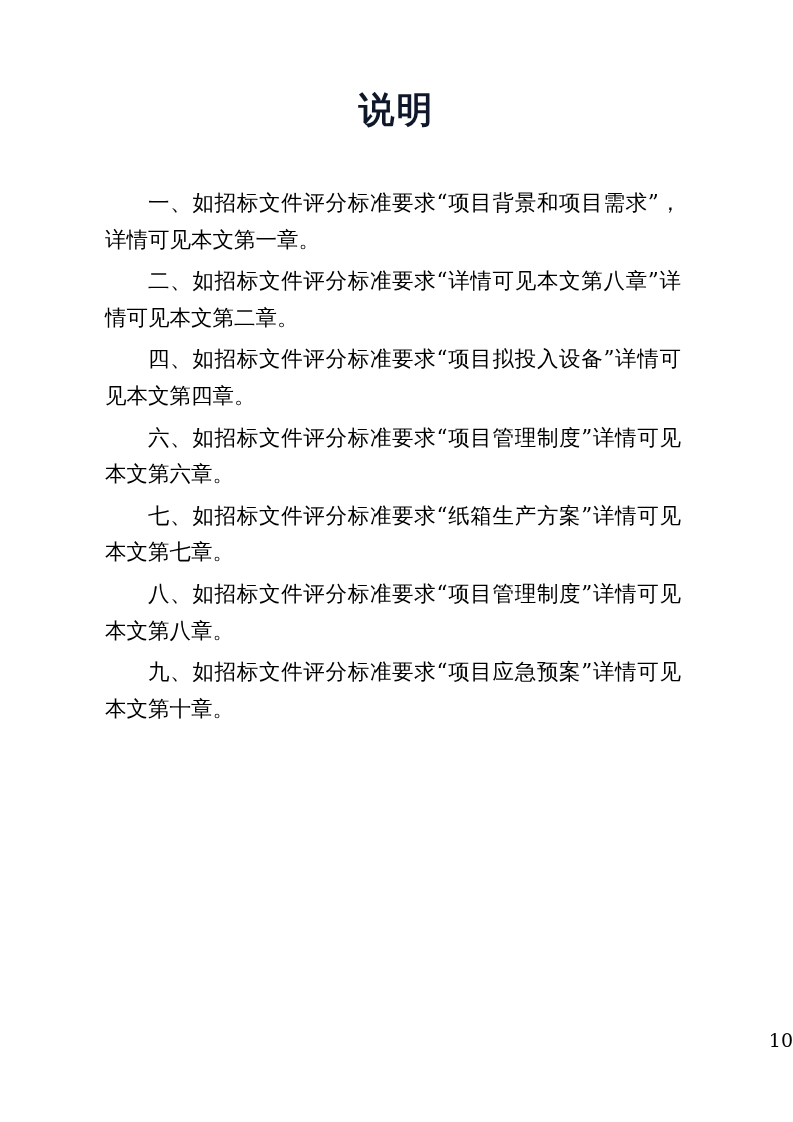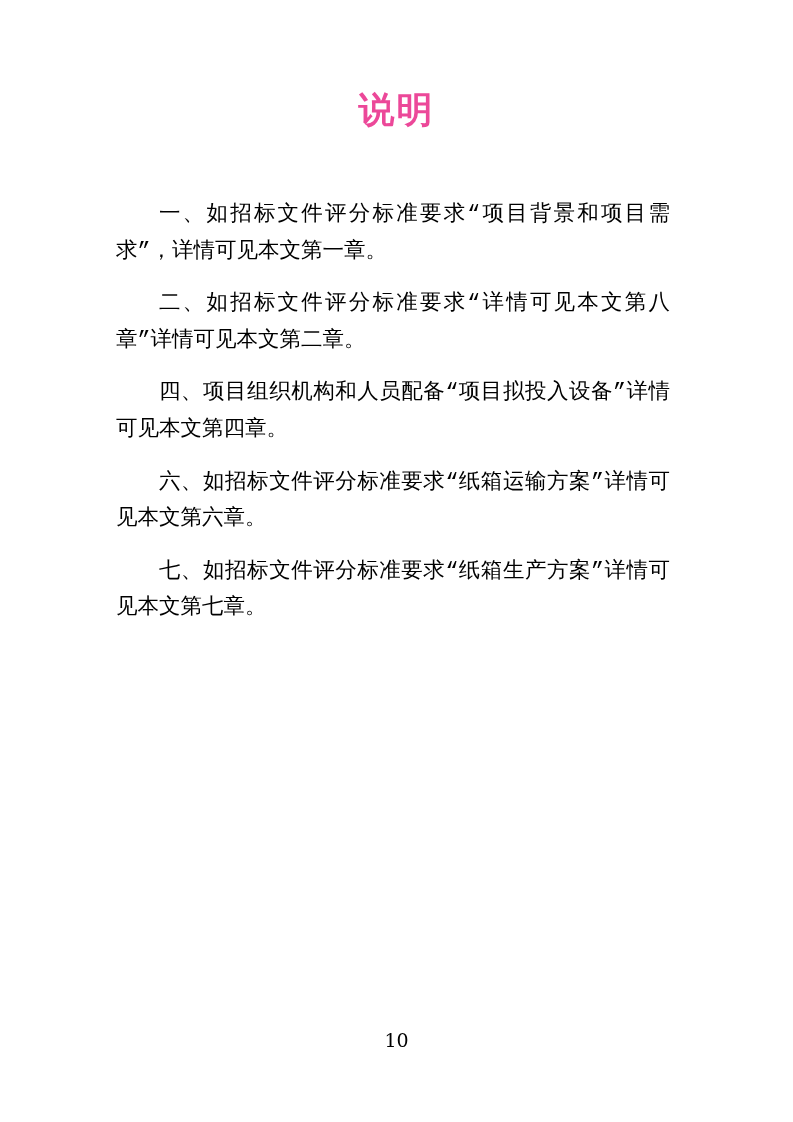--- a/index.html
+++ b/index.html
@@ -20,61 +20,62 @@
     position: absolute;
     top: 88px;
     left: 0;
     width: 793px;
     margin: 0;
     text-align: center;
     font-size: 36px;
     font-weight: bold;
     line-height: 1.2;
     letter-spacing: 2px;
-    color: #ec4899;
+    color: #0f172a;
     font-family: "DejaVu Sans", "Liberation Sans", sans-serif;
   }
   .doc-body {
     position: absolute;
     top: 180px;
     left: 100px;
     width: 586px;
     font-size: 21.5px;
     line-height: 36.6px;
     text-align: justify;
     color: #000000;
   }
   .doc-body p {
-    margin: 16px;
+    margin: 5px;
     padding: 0;
     text-indent: 2em;
     word-break: normal;
-    font-family: Liberation Mono, monospace;
   }
   .page-number {
     position: absolute;
     top: 1028px;
     left: 0;
     width: 793px;
-    text-align: center;
+    text-align: right;
     font-size: 19px;
     line-height: 24px;
     color: #000000;
   }
 </style>
 </head>
 <body>
 
 <div class="page">
 
   <h1 class="doc-title">说明</h1>
 
   <div class="doc-body">
     <p>一、如招标文件评分标准要求“项目背景和项目需求”，详情可见本文第一章。</p>
     <p>二、如招标文件评分标准要求“详情可见本文第八章”详情可见本文第二章。</p>
-    <p>四、项目组织机构和人员配备“项目拟投入设备”详情可见本文第四章。</p>
-    <p>六、如招标文件评分标准要求“纸箱运输方案”详情可见本文第六章。</p>
+    <p>四、如招标文件评分标准要求“项目拟投入设备”详情可见本文第四章。</p>
+    <p>六、如招标文件评分标准要求“项目管理制度”详情可见本文第六章。</p>
     <p>七、如招标文件评分标准要求“纸箱生产方案”详情可见本文第七章。</p>
+    <p>八、如招标文件评分标准要求“项目管理制度”详情可见本文第八章。</p>
+    <p>九、如招标文件评分标准要求“项目应急预案”详情可见本文第十章。</p>
   </div>
 
   <div class="page-number">10</div>
 
 </div>
 
 </body></html>

